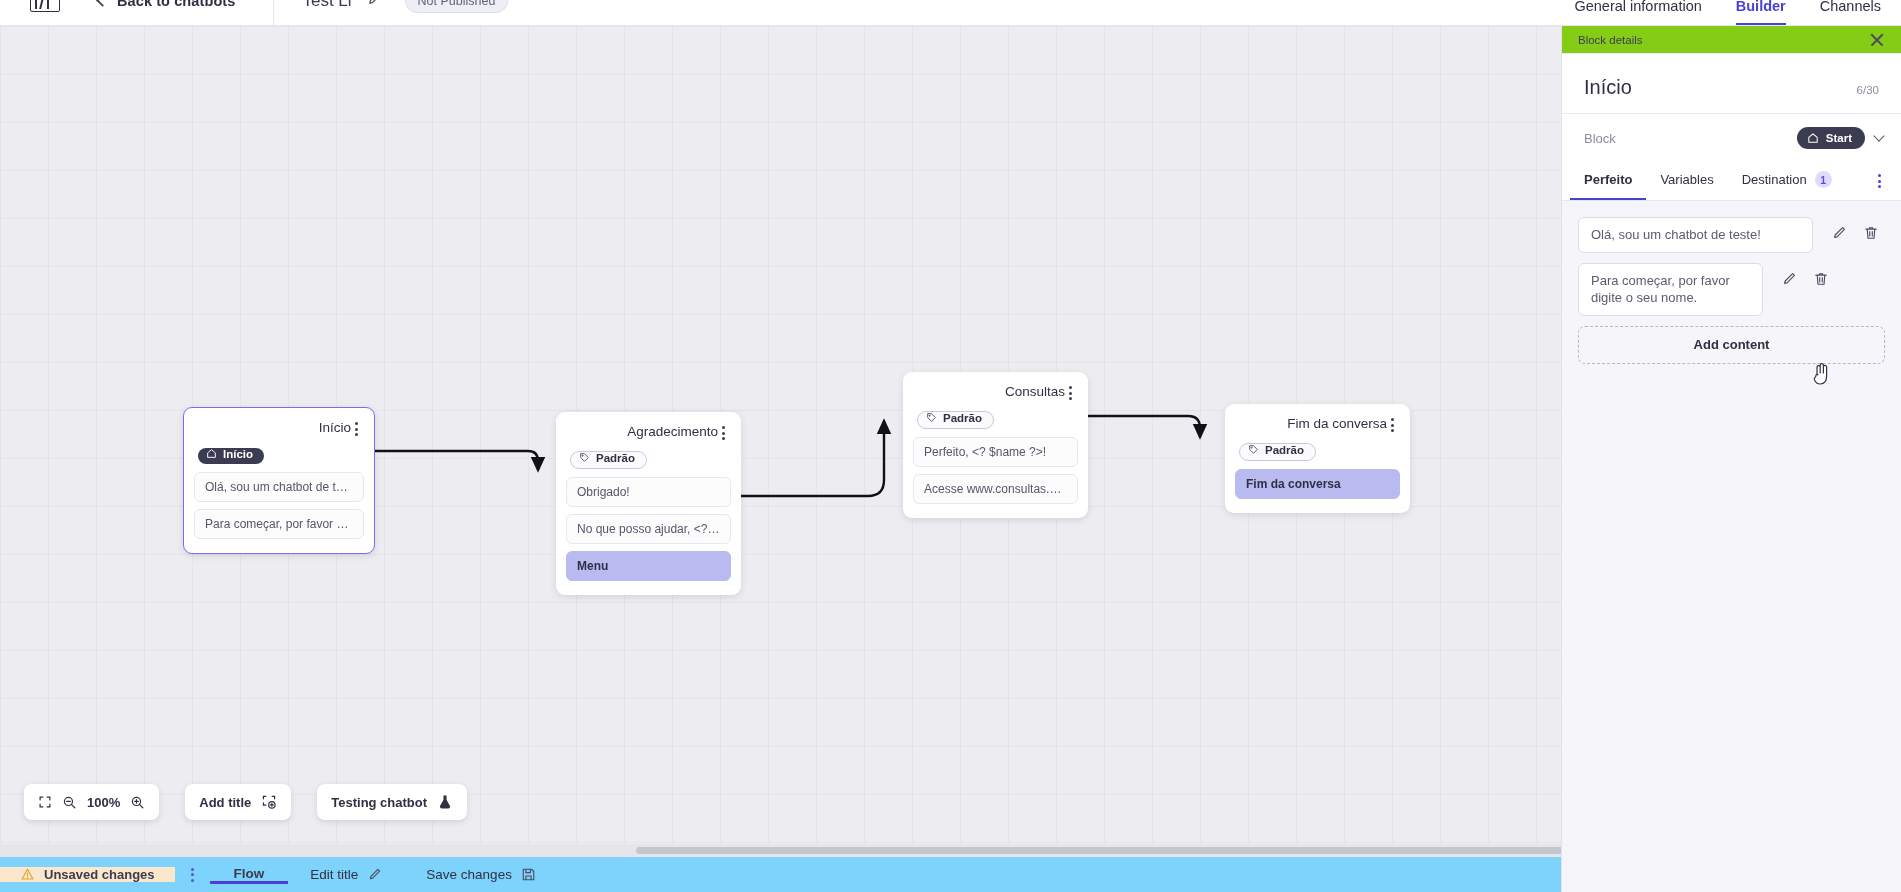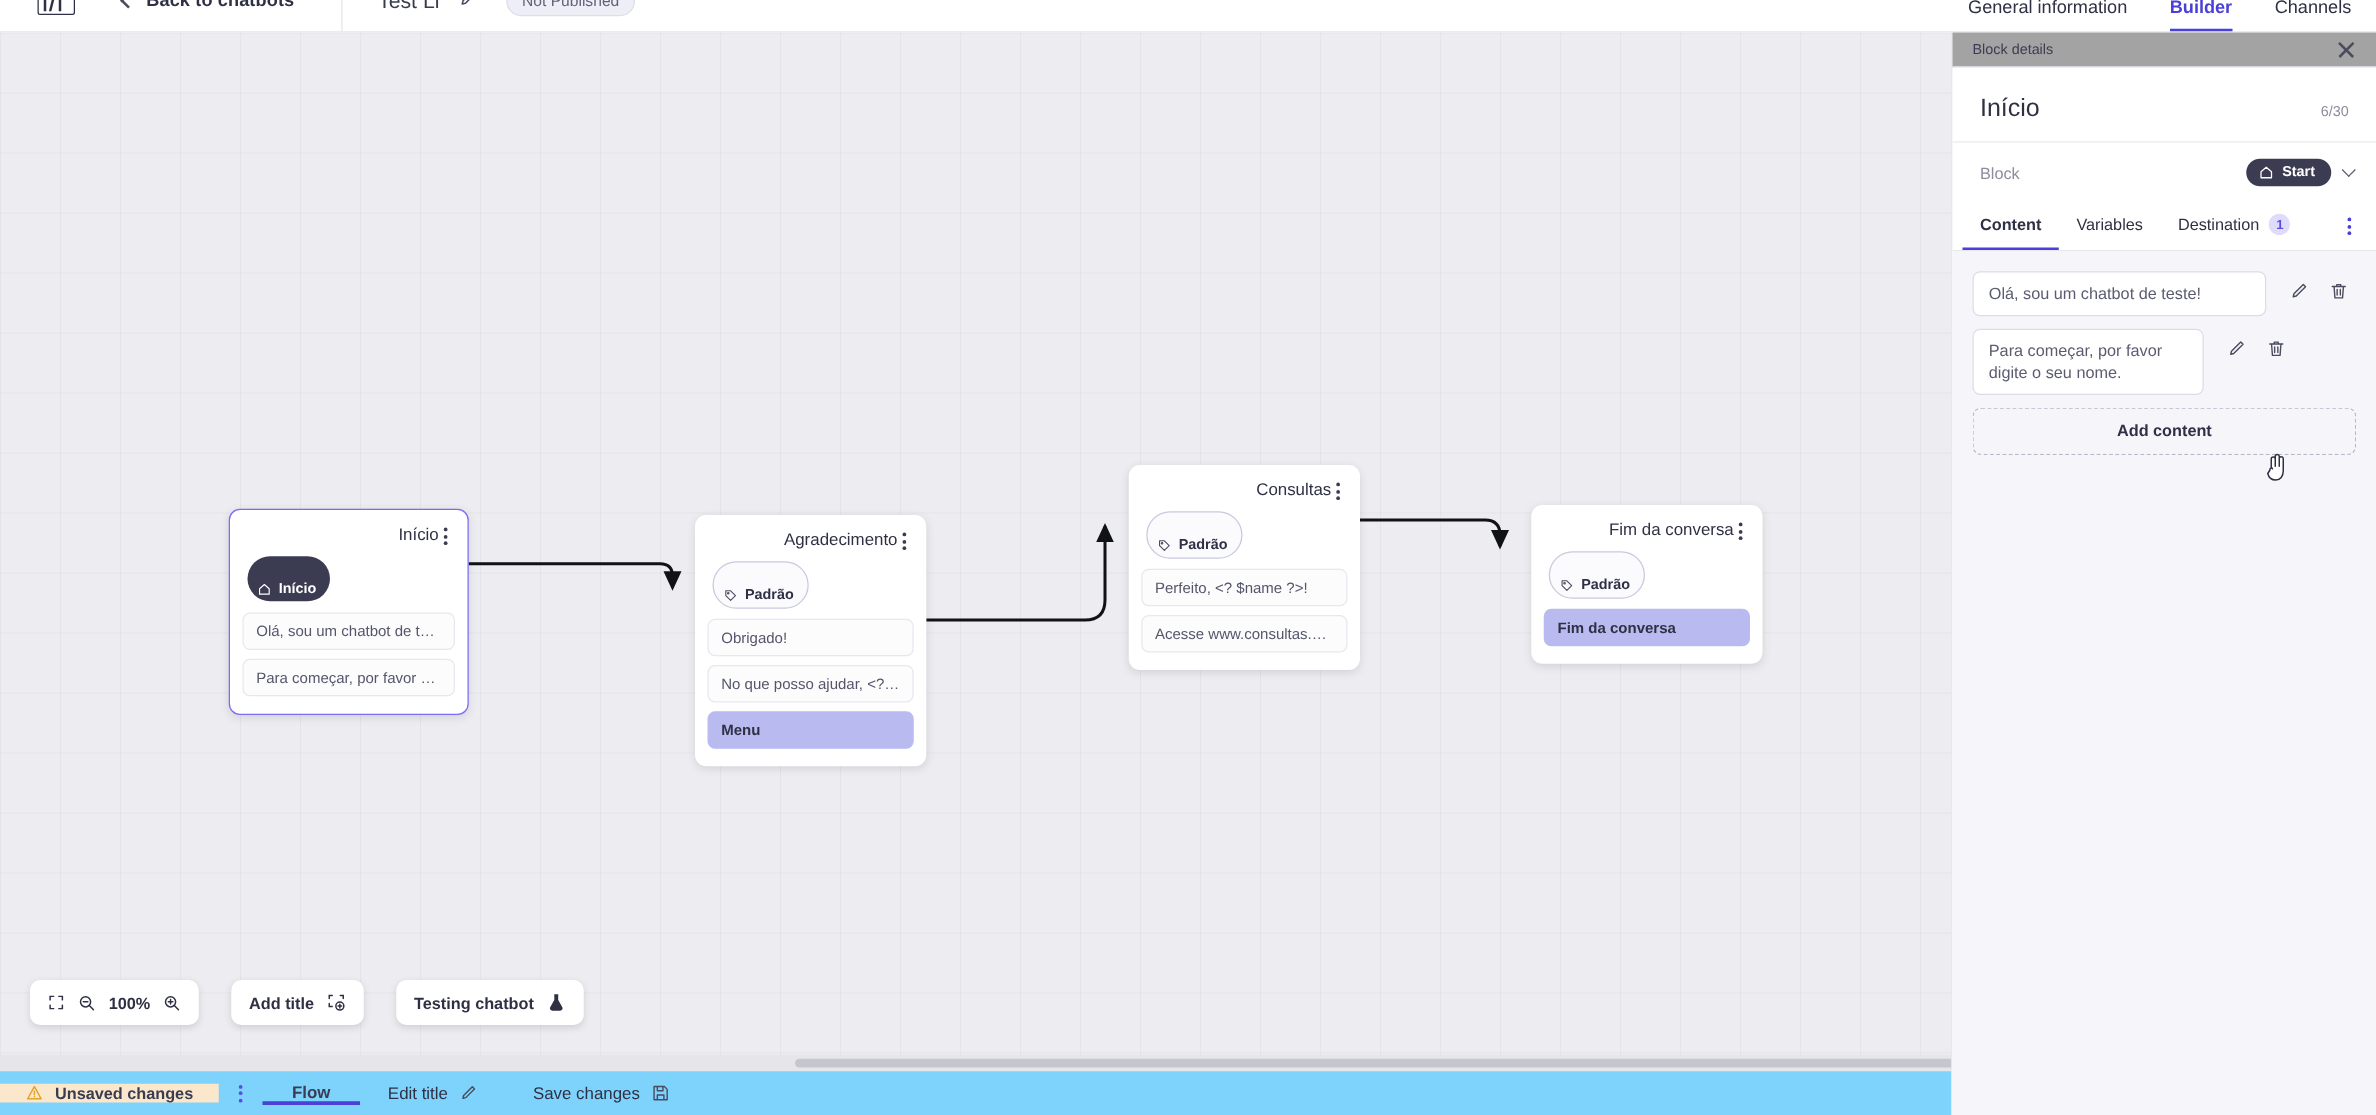--- a/index.html
+++ b/index.html
@@ -61,21 +61,21 @@
     padding-bottom: 7px;
   }
   .block.selected { border: 1.6px solid #7b6cf0; }
   .block-head { display: flex; align-items: flex-start; justify-content: flex-end; padding: 12px 12px 0 14px; }
   .block-title { font-size: 13.5px; color: #2f3044; font-weight: 400; }
   .kebab { display: flex; flex-direction: column; gap: 2.5px; align-items: center; cursor: pointer; padding: 2px 4px; }
   .kebab i { width: 3px; height: 3px; border-radius: 50%; background: #3b3c52; display: block; }
   .tag-row { padding: 7px 14px 8px 14px; }
   .tag {
     display: inline-flex; align-items: center; gap: 6px;
-    padding: 20px 11px 4px 8px; border-radius: 999px; font-size: 11.5px; font-weight: 700;
+    padding: 0 11px 4px 8px; border-radius: 999px; font-size: 11.5px; font-weight: 700;
   }
   .tag.start { background: #3b3c52; color: #ffffff; }
   .tag.padrao { background: #fbfbfe; color: #2f3044; border: 1px solid #c9c9de; }
   .row {
     margin: 0 10px 7px 10px; background: #fcfcfd; border: 1px solid #e7e7ef;
     border-radius: 6px; padding: 7px 10px; font-size: 12px; color: #55566b;
     white-space: nowrap; overflow: hidden; text-overflow: ellipsis;
   }
   .row.highlight {
     background: #b9bbf0; border-color: #b9bbf0; color: #2f3044; font-weight: 700;
@@ -118,21 +118,21 @@
   }
   .sb-divider { width:1px; background:#e6e6ec; margin: 6px 0; }
 
   
   .panel {
     position: absolute; right: 0; top: 26px; width: 340px; height: 866px;
     background: #f6f6fa; border-left: 1px solid #e2e2ea; display: flex; flex-direction: column;
   }
   .panel-head {
     height: 28px; display:flex; align-items:center; justify-content: space-between;
-    padding: 0 16px; background: #a3a3a3; border-bottom: 1px solid #e7e7ef;
+    padding: 0 16px; background: #84cc16; border-bottom: 1px solid #e7e7ef;
   }
   .panel-head-title { font-size: 11.5px; color: #3b3c52; font-weight: 400;}
   .close-x { width: 16px; height: 16px; position: relative; cursor: pointer; }
   .close-x::before, .close-x::after {
     content:''; position:absolute; left:0; top:7px; width:16px; height:1.6px; background:#4a4b5e;
   }
   .close-x::before { transform: rotate(45deg);} .close-x::after { transform: rotate(-45deg);}
   .panel-body { background: #ffffff; flex: 1; display: flex; flex-direction: column; }
   .panel-title-row {
     display:flex; align-items: baseline; justify-content: space-between;
@@ -407,21 +407,21 @@
               <path d="M3 9l7-6 7 6v8H3z"></path>
             </svg>
             <span>Start</span>
           </span>
           <span class="chev-down"></span>
         </span>
       </div>
 
       <div class="panel-tabs">
         <div class="ptab active">
-          <span>Content</span>
+          <span>Perfeito</span>
         </div>
         <div class="ptab">
           <span>Variables</span>
         </div>
         <div class="ptab">
           <span>Destination</span>
           <span class="ptab-badge">1</span>
         </div>
         <div class="ptabs-kebab">
             <i></i>

